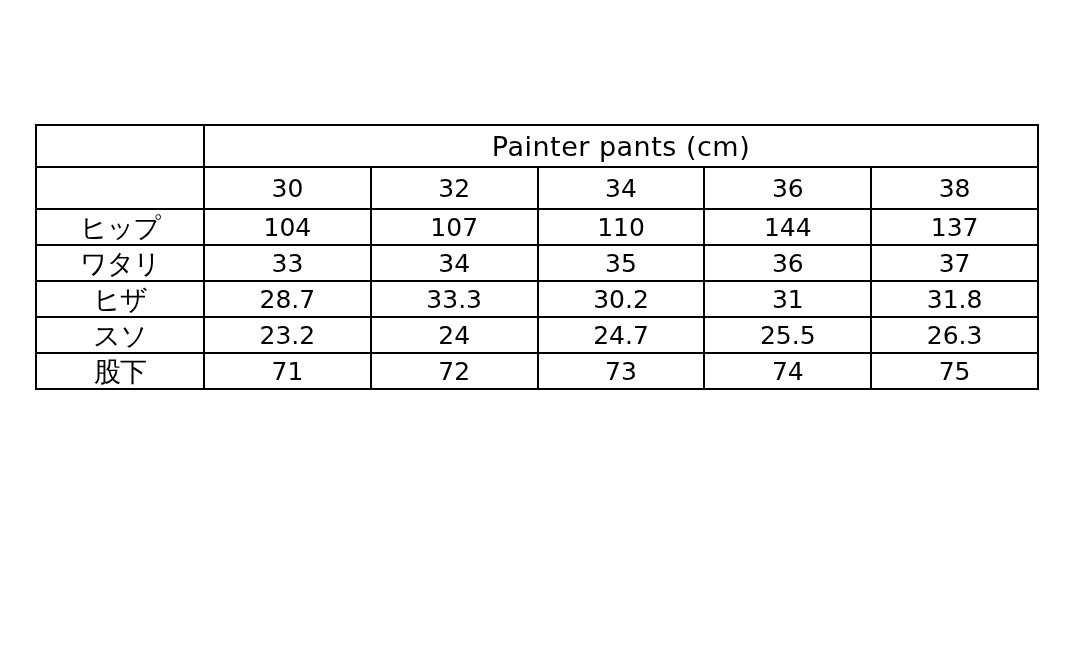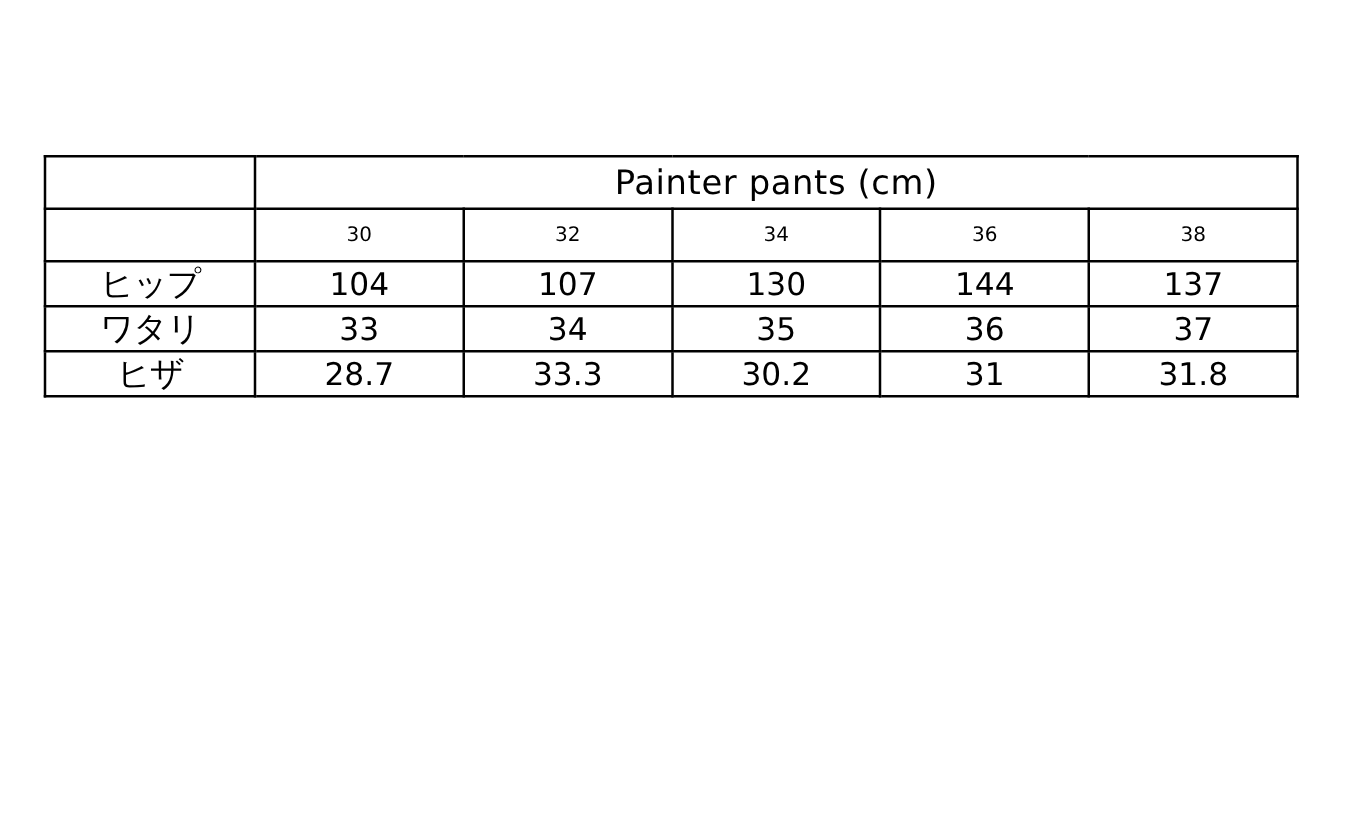--- a/index.html
+++ b/index.html
@@ -48,21 +48,21 @@
   .title-cell {
     height: 40px;
     font-size: 27px;
     letter-spacing: 0.5px;
   }
   .corner-cell {
     height: 40px;
   }
   .size-head-cell {
     height: 34px;
-    font-size: 16px;
+    font-size: 25px;
   }
   .row-label {
     height: 34px;
     font-size: 27px;
     letter-spacing: -1px;
     font-weight: normal;
   }
   .value-cell {
     height: 34px;
     font-size: 25px;
@@ -94,21 +94,21 @@
           <td class="size-head-cell">34</td>
           <td class="size-head-cell">36</td>
           <td class="size-head-cell">38</td>
         </tr>
 
 
         <tr>
           <td class="row-label">ヒップ</td>
           <td class="value-cell">104</td>
           <td class="value-cell">107</td>
-          <td class="value-cell">130</td>
+          <td class="value-cell">110</td>
           <td class="value-cell">144</td>
           <td class="value-cell">137</td>
         </tr>
 
         <tr>
           <td class="row-label">ワタリ</td>
           <td class="value-cell">33</td>
           <td class="value-cell">34</td>
           <td class="value-cell">35</td>
           <td class="value-cell">36</td>
@@ -117,18 +117,34 @@
 
         <tr>
           <td class="row-label">ヒザ</td>
           <td class="value-cell">28.7</td>
           <td class="value-cell">33.3</td>
           <td class="value-cell">30.2</td>
           <td class="value-cell">31</td>
           <td class="value-cell">31.8</td>
         </tr>
 
+        <tr>
+          <td class="row-label">スソ</td>
+          <td class="value-cell">23.2</td>
+          <td class="value-cell">24</td>
+          <td class="value-cell">24.7</td>
+          <td class="value-cell">25.5</td>
+          <td class="value-cell">26.3</td>
+        </tr>
 
 
+        <tr>
+          <td class="row-label">股下</td>
+          <td class="value-cell">71</td>
+          <td class="value-cell">72</td>
+          <td class="value-cell">73</td>
+          <td class="value-cell">74</td>
+          <td class="value-cell">75</td>
+        </tr>
       </tbody>
     </table>
   </div>
 </div>
 
 </body></html>

